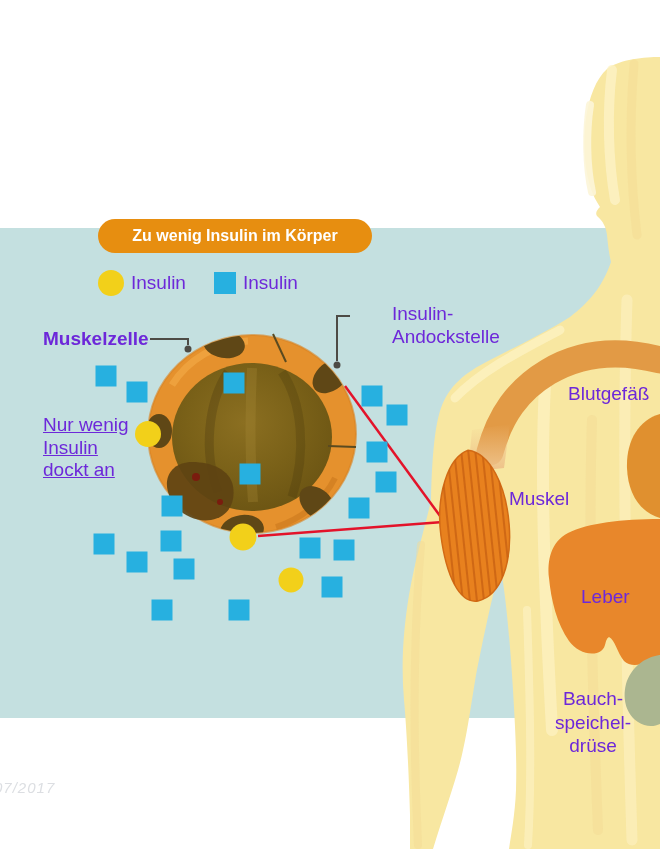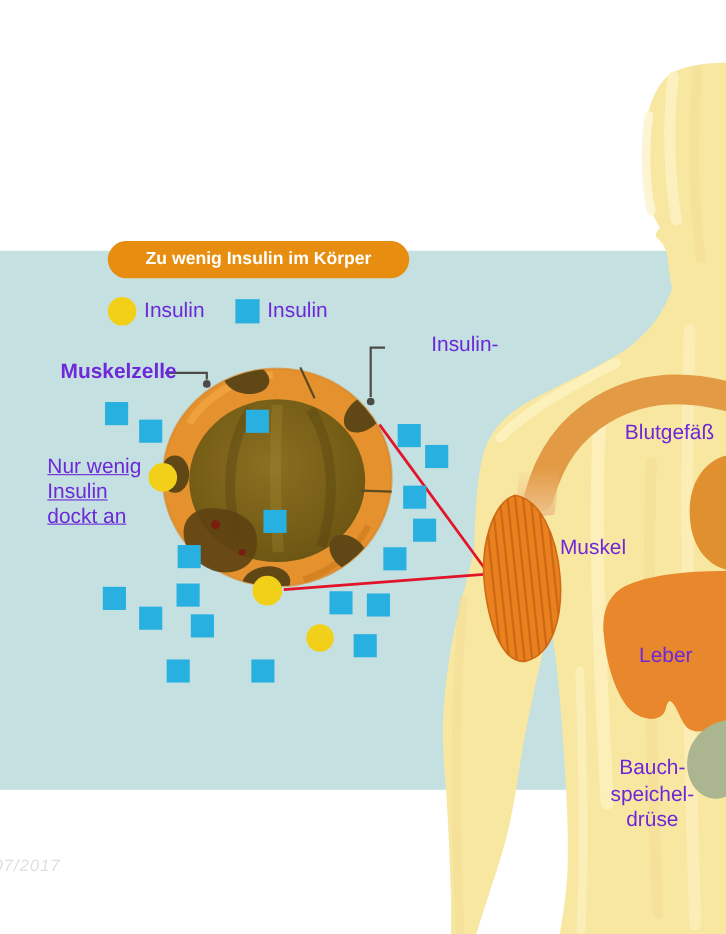--- a/index.html
+++ b/index.html
@@ -1,20 +1,20 @@
 <!DOCTYPE html>
 <html><head>
 <meta charset="utf-8">
 <style>
   html,body{margin:0;padding:0;background:#fff;}
   #stage{position:relative;width:660px;height:849px;overflow:hidden;background:#ffffff;
          font-family:"Liberation Sans",sans-serif;}
   #scene{position:absolute;left:0;top:0;}
   .lbl{position:absolute;font-size:19px;line-height:1.2;color:#6d28d9;white-space:nowrap;}
-  .bold{font-weight:bold;margin-left:12px;}
+  .bold{font-weight:bold;}
   #banner{position:absolute;left:98px;top:219px;width:274px;height:34px;border-radius:17px;
           color:#fff;font-size:16px;font-weight:bold;text-align:center;line-height:34px;}
   #legend-insulin-swatch{position:absolute;left:98px;top:270px;width:26px;height:26px;border-radius:50%;}
   #legend-sugar-swatch{position:absolute;left:214px;top:272px;width:22px;height:22px;}
   .ml{line-height:22.5px;}
   .bl{line-height:23.5px;text-align:center;}
   #watermark{position:absolute;left:-6px;top:779px;font-size:15px;color:#c5c9cf;opacity:.6;
              letter-spacing:1px;font-style:italic;}
 </style>
 </head>
@@ -157,20 +157,21 @@
 
 <div id="legend-insulin-swatch" style="background-color: rgb(242, 208, 26);"></div>
 <div class="lbl" style="left:131px;top:272px;">Insulin</div>
 <div id="legend-sugar-swatch" style="background-color: rgb(39, 176, 224);"></div>
 <div class="lbl" style="left:243px;top:272px;">Insulin</div>
 
 <div class="lbl bold" style="left:43px;top:328px;">Muskelzelle</div>
 
 <div class="lbl" style="left:353px;top:302px;line-height:23px;margin-left:39px;">
   <div>Insulin-</div>
+  <div>Andockstelle</div>
 </div>
 
 <div class="lbl ml" style="left:43px;top:414px;text-decoration:underline;">
   <div>Nur wenig</div>
   <div>Insulin</div>
   <div>dockt an</div>
 </div>
 
 <div class="lbl" style="left:536px;top:383px;margin-left:32px;">Blutgefäß</div>
 <div class="lbl" style="left:461px;top:488px;padding-left:48px;">Muskel</div>

